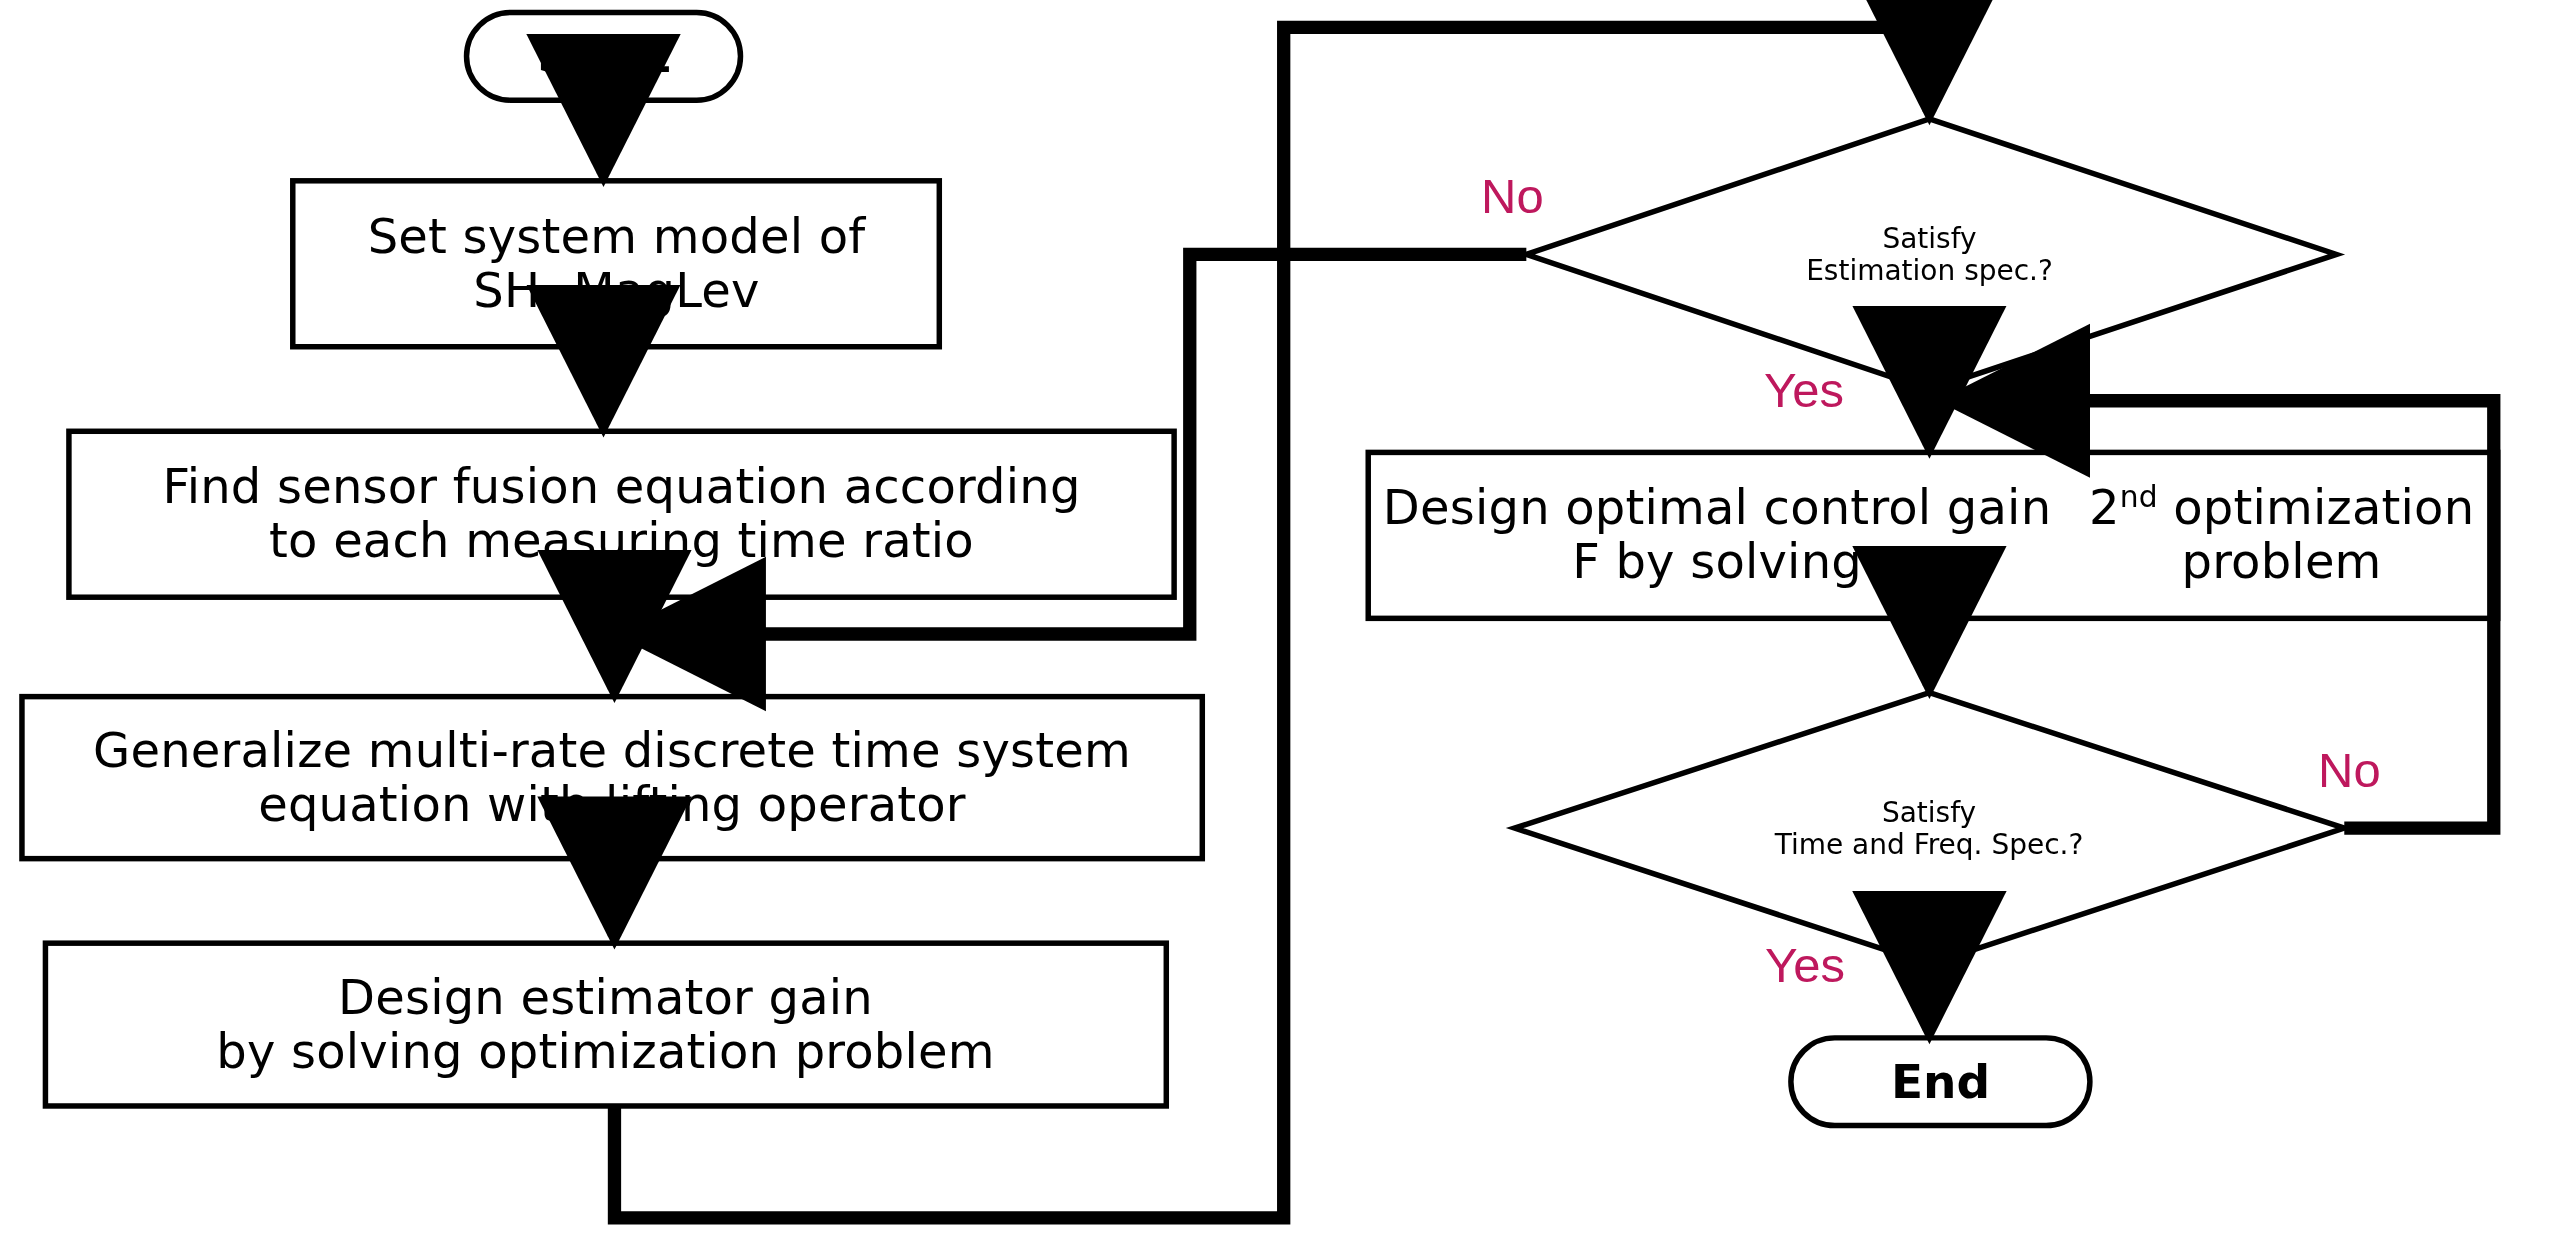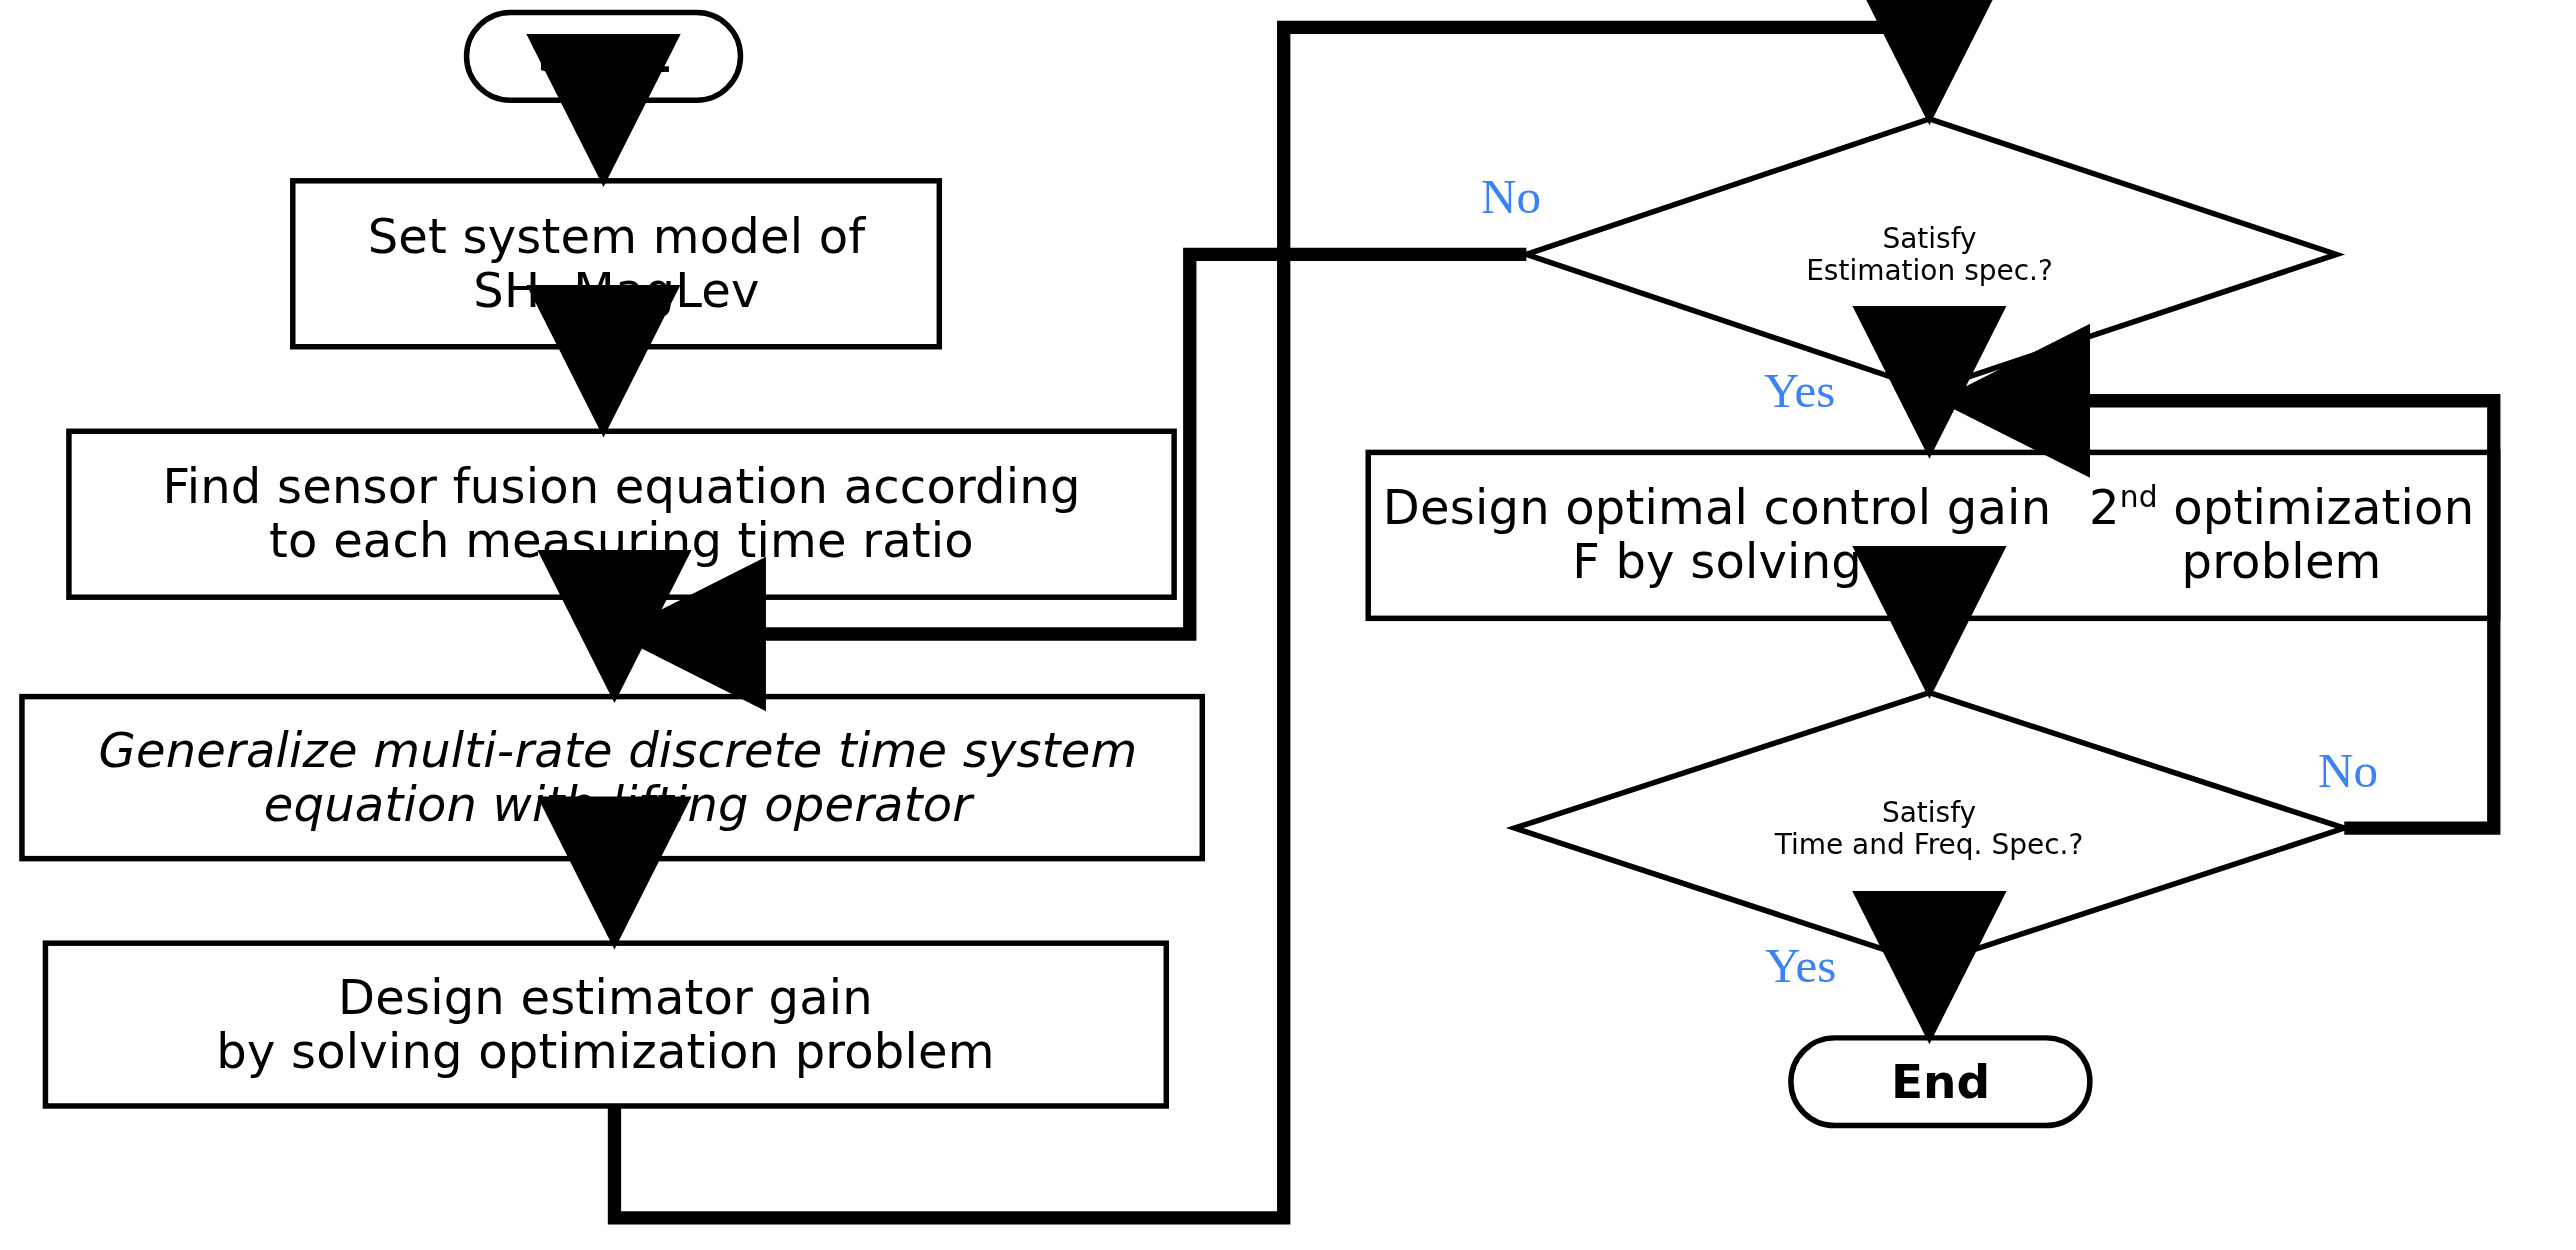--- a/index.html
+++ b/index.html
@@ -10,22 +10,22 @@
   .node-text{
     position:absolute;display:flex;align-items:center;justify-content:center;
     text-align:center;color:#000;line-height:1.12;
     font-family:"DejaVu Sans", sans-serif;
     white-space:pre-line;pointer-events:none;
   }
   .proc-text{font-size:48px;font-weight:400;letter-spacing:0.2px;}
   .term-text{font-size:47px;font-weight:700;}
   .dia-text{font-size:28px;font-weight:400;}
   .edge-label{
-    position:absolute;color:#3b82f6;font-size:49px;font-weight:400;
-    font-family:Liberation Serif, serif;white-space:nowrap;
+    position:absolute;color:#be185d;font-size:49px;font-weight:400;
+    font-family:Liberation Sans, sans-serif;white-space:nowrap;
   }
   sup{font-size:0.62em;vertical-align:super;line-height:0;}
 </style>
 </head>
 <body>
 
 <div id="stage">
 
   <svg class="layer" viewBox="0 0 3291 1597">
     <defs>
@@ -77,21 +77,21 @@
   </svg>
 
   <div class="node-text term-text" style="left:467px;top:12.5px;width:274px;height:88px;">Start</div>
 
   <div class="node-text proc-text" style="left:293px;top:181px;width:647px;height:166px;">Set system model of
 SH- MagLev</div>
 
   <div class="node-text proc-text" style="left:69px;top:431px;width:1105px;height:166px;">Find sensor fusion equation according
 to each measuring time ratio</div>
 
-  <div class="node-text proc-text" style="left:28px;top:697px;width:1180px;height:162px;font-style:italic;">Generalize multi-rate discrete time system
+  <div class="node-text proc-text" style="left:22px;top:697px;width:1180px;height:162px;">Generalize multi-rate discrete time system
 equation with lifting operator</div>
 
   <div class="node-text proc-text" style="left:45px;top:943px;width:1121px;height:163px;">Design estimator gain
 by solving optimization problem</div>
 
   <div class="node-text dia-text" style="left:1632px;top:176px;width:595px;height:157px;">Satisfy
 Estimation spec.?</div>
 
   <div class="node-text proc-text" style="left:1368px;top:452px;width:1129px;height:166px;flex-direction:row;">
     <span>Design optimal control gain F by solving</span>

